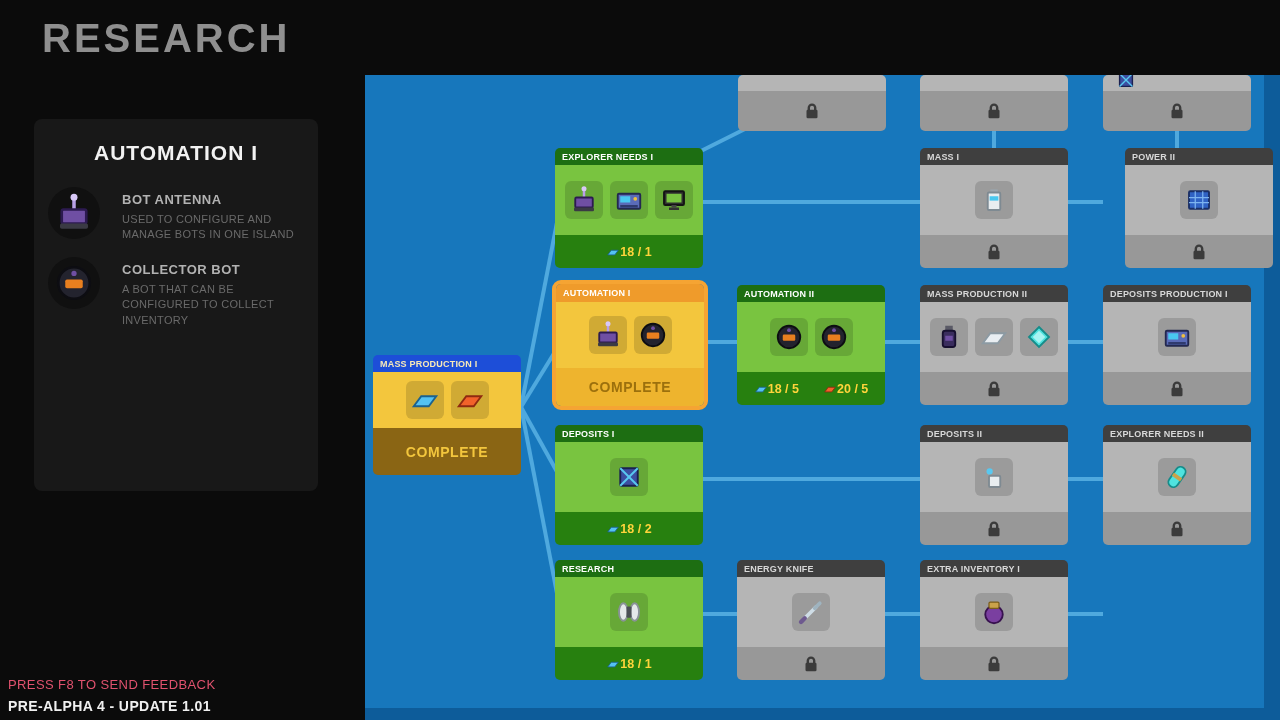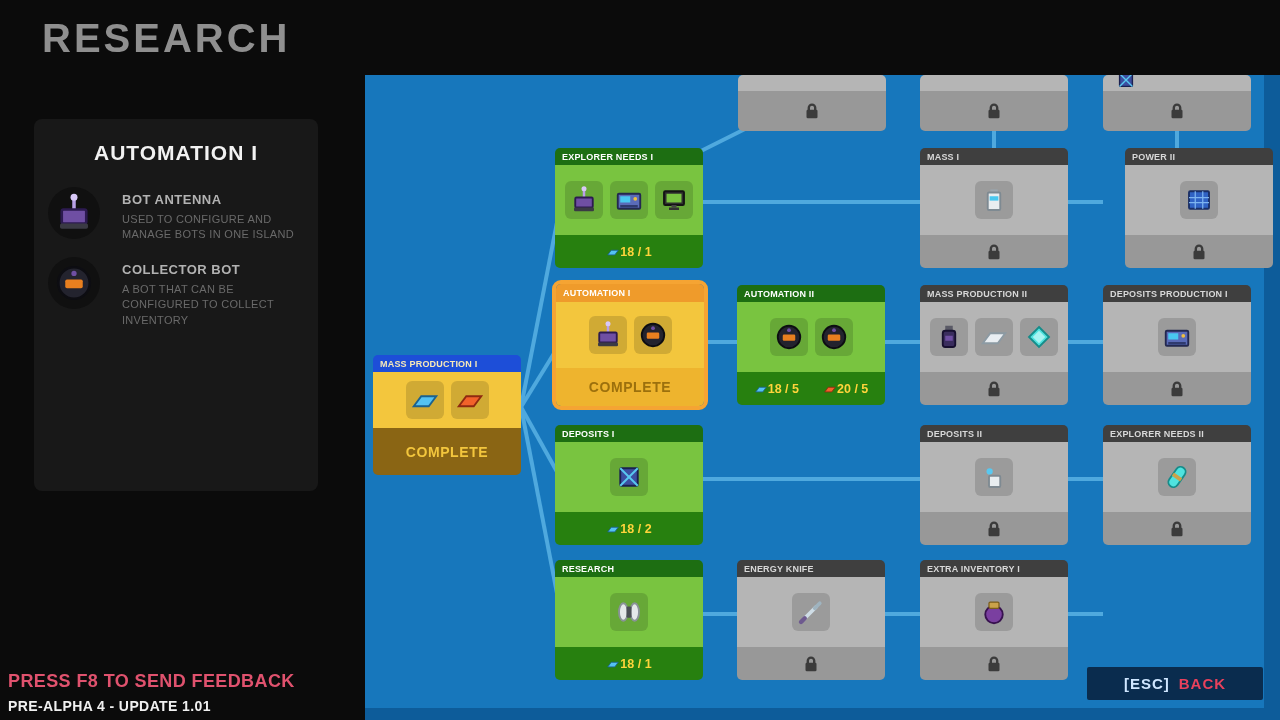--- a/index.html
+++ b/index.html
@@ -17,21 +17,21 @@
   
   .sidebar{position:absolute;left:0;top:75px;width:365px;height:645px;background:#0b0b0b;z-index:4;}
   .info-panel{position:absolute;left:34px;top:44px;width:284px;height:372px;background:#181818;border-radius:8px;}
   .panel-title{text-align:center;color:#f2f2f2;font-size:21px;font-weight:800;letter-spacing:1px;padding-top:22px;}
   .panel-items{padding:22px 12px 0 14px;}
   .unlock-item{display:flex;gap:22px;margin-bottom:14px;}
   .unlock-icon{width:52px;height:52px;flex:0 0 52px;background:#101010;border-radius:50%;
     display:flex;align-items:center;justify-content:center;}
   .unlock-name{color:#b2b2b2;font-weight:800;font-size:13px;letter-spacing:.5px;margin:5px 0 5px;}
   .unlock-desc{color:#6a6a6a;font-weight:400;font-size:11px;line-height:1.4;letter-spacing:.3px;max-width:190px;}
-  .feedback{position:absolute;left:8px;bottom:28px;color:#e0526e;font-weight:700;font-size:18px;letter-spacing:.4px;}
+  .feedback{position:absolute;left:8px;bottom:28px;color:#e0526e;font-weight:400;font-size:13px;letter-spacing:.4px;}
   .version{position:absolute;left:8px;bottom:6px;color:#f0f0f0;font-weight:800;font-size:14px;letter-spacing:.4px;}
 
   
   .main{position:absolute;left:365px;top:75px;width:915px;height:645px;background:#1777bc;overflow:hidden;}
   #tree-lines{position:absolute;left:0;top:0;width:915px;height:645px;z-index:1;}
   #tree-lines line{stroke:#4fa9de;stroke-width:4;}
   .edge-right{position:absolute;right:0;top:0;width:16px;height:645px;background:#0d5c9a;z-index:0;}
   .edge-bottom{position:absolute;left:0;bottom:0;width:915px;height:12px;background:#0d5c9a;z-index:0;}
 
   
@@ -142,24 +142,20 @@
       <line x1="703" y1="267" x2="738" y2="267"></line>
 
       <line x1="338" y1="404" x2="555" y2="404"></line>
       <line x1="703" y1="404" x2="738" y2="404"></line>
 
       <line x1="338" y1="539" x2="372" y2="539"></line>
       <line x1="520" y1="539" x2="555" y2="539"></line>
       <line x1="703" y1="539" x2="738" y2="539"></line>
     </svg>
 
-    <div class="back-btn">
-      <span class="esc">[ESC]</span>
-      <span class="back">BACK</span>
-    </div>
   <div class="node cut" style="left: 373px; top: 0px;">
         <div class="body-strip"></div>
         <div class="ftr">
           <svg viewBox="0 0 24 24" width="22" height="22">
             <path d="M8.5,11 V8.5 a3.5,3.5 0 0 1 7,0 V11" fill="none" stroke="#3b3b3b" stroke-width="2.6"></path>
             <rect x="6" y="10.5" width="12" height="9.5" rx="1.5" fill="#3b3b3b"></rect>
           </svg>
         </div>
       </div>
       <div class="node cut" style="left: 555px; top: 0px;">

